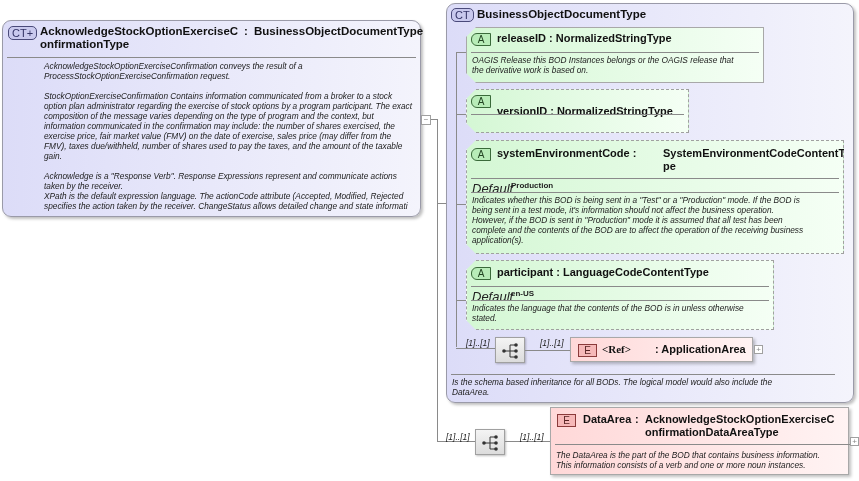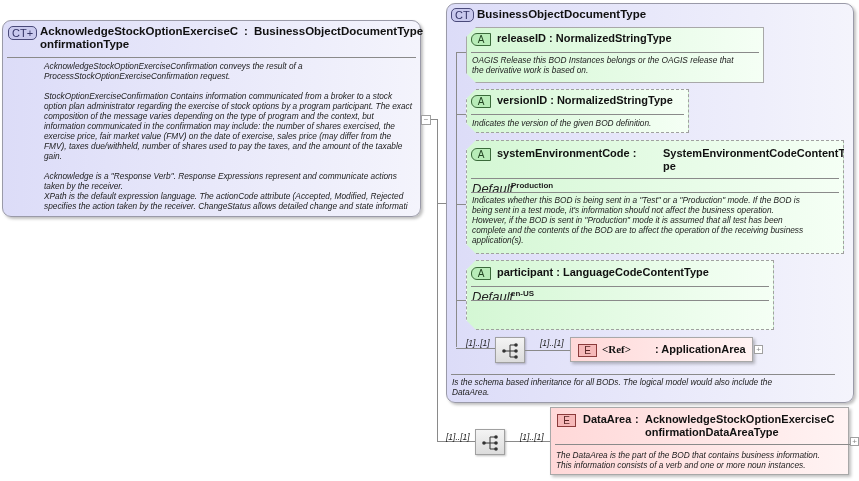--- a/index.html
+++ b/index.html
@@ -111,25 +111,24 @@
   </div>
   <div class="sep" style="left:4px; top:24px; width:288px;"></div>
   <div class="desc" style="left:5px; top:27px; width:290px;">
     <div>OAGIS Release this BOD Instances belongs or the OAGIS release that</div>
     <div>the derivative work is based on.</div>
   </div>
 </div>
 
 <div class="attr-box dashed" style="left:466px; top:89px; width:223px; height:44px;">
   <div class="attr-badge" style="left:4px; top:5px;">A</div>
-  <div class="attr-title" style="left:30px; top:4px;">
+  <div class="attr-title" style="left:30px; top:15px;">
     <span>versionID</span> : <span>NormalizedStringType</span>
   </div>
   <div class="sep" style="left:4px; top:24px; width:213px;"></div>
-  <div class="desc" style="left:5px; top:28px;">Indicates the version of the given BOD definition.</div>
 </div>
 
 <div class="attr-box dashed" style="left:466px; top:140px; width:378px; height:114px;">
   <div class="attr-badge" style="left:4px; top:7px;">A</div>
   <div class="attr-title" style="left:30px; top:6px;">
     <span>systemEnvironmentCode</span> :
   </div>
   <div class="attr-title" style="left:196px; top:6px;">
     <div>SystemEnvironmentCodeContentTy</div>
     <div>pe</div>
@@ -149,20 +148,24 @@
 
 <div class="attr-box dashed" style="left:466px; top:260px; width:308px; height:70px;">
   <div class="attr-badge" style="left:4px; top:6px;">A</div>
   <div class="attr-title" style="left:30px; top:5px;">
     <span>participant</span> : <span>LanguageCodeContentType</span>
   </div>
   <div class="sep" style="left:4px; top:25px; width:298px;"></div>
   <div class="default-lbl" style="left:5px; top:28px;">Default</div>
   <div class="default-val" style="left:44px; top:28px;">en-US</div>
   <div class="sep" style="left:4px; top:39px; width:298px;"></div>
+  <div class="desc" style="left:5px; top:42px; width:300px;">
+    <div>Indicates the language that the contents of the BOD is in unless otherwise</div>
+    <div>stated.</div>
+  </div>
 </div>
 
 <div class="card" style="left:466px; top:338px;">[1]..[1]</div>
 <div class="seq-box" style="left:495px; top:337px;">
   <svg width="30" height="26" viewBox="0 0 30 26">
     <line x1="8" y1="13" x2="14" y2="13" stroke="#333" stroke-width="1"></line>
     <line x1="14" y1="7" x2="14" y2="19" stroke="#333" stroke-width="1"></line>
     <line x1="14" y1="7" x2="19" y2="7" stroke="#333" stroke-width="1"></line>
     <line x1="14" y1="19" x2="19" y2="19" stroke="#333" stroke-width="1"></line>
     <line x1="14" y1="13" x2="19" y2="13" stroke="#333" stroke-width="1"></line>

